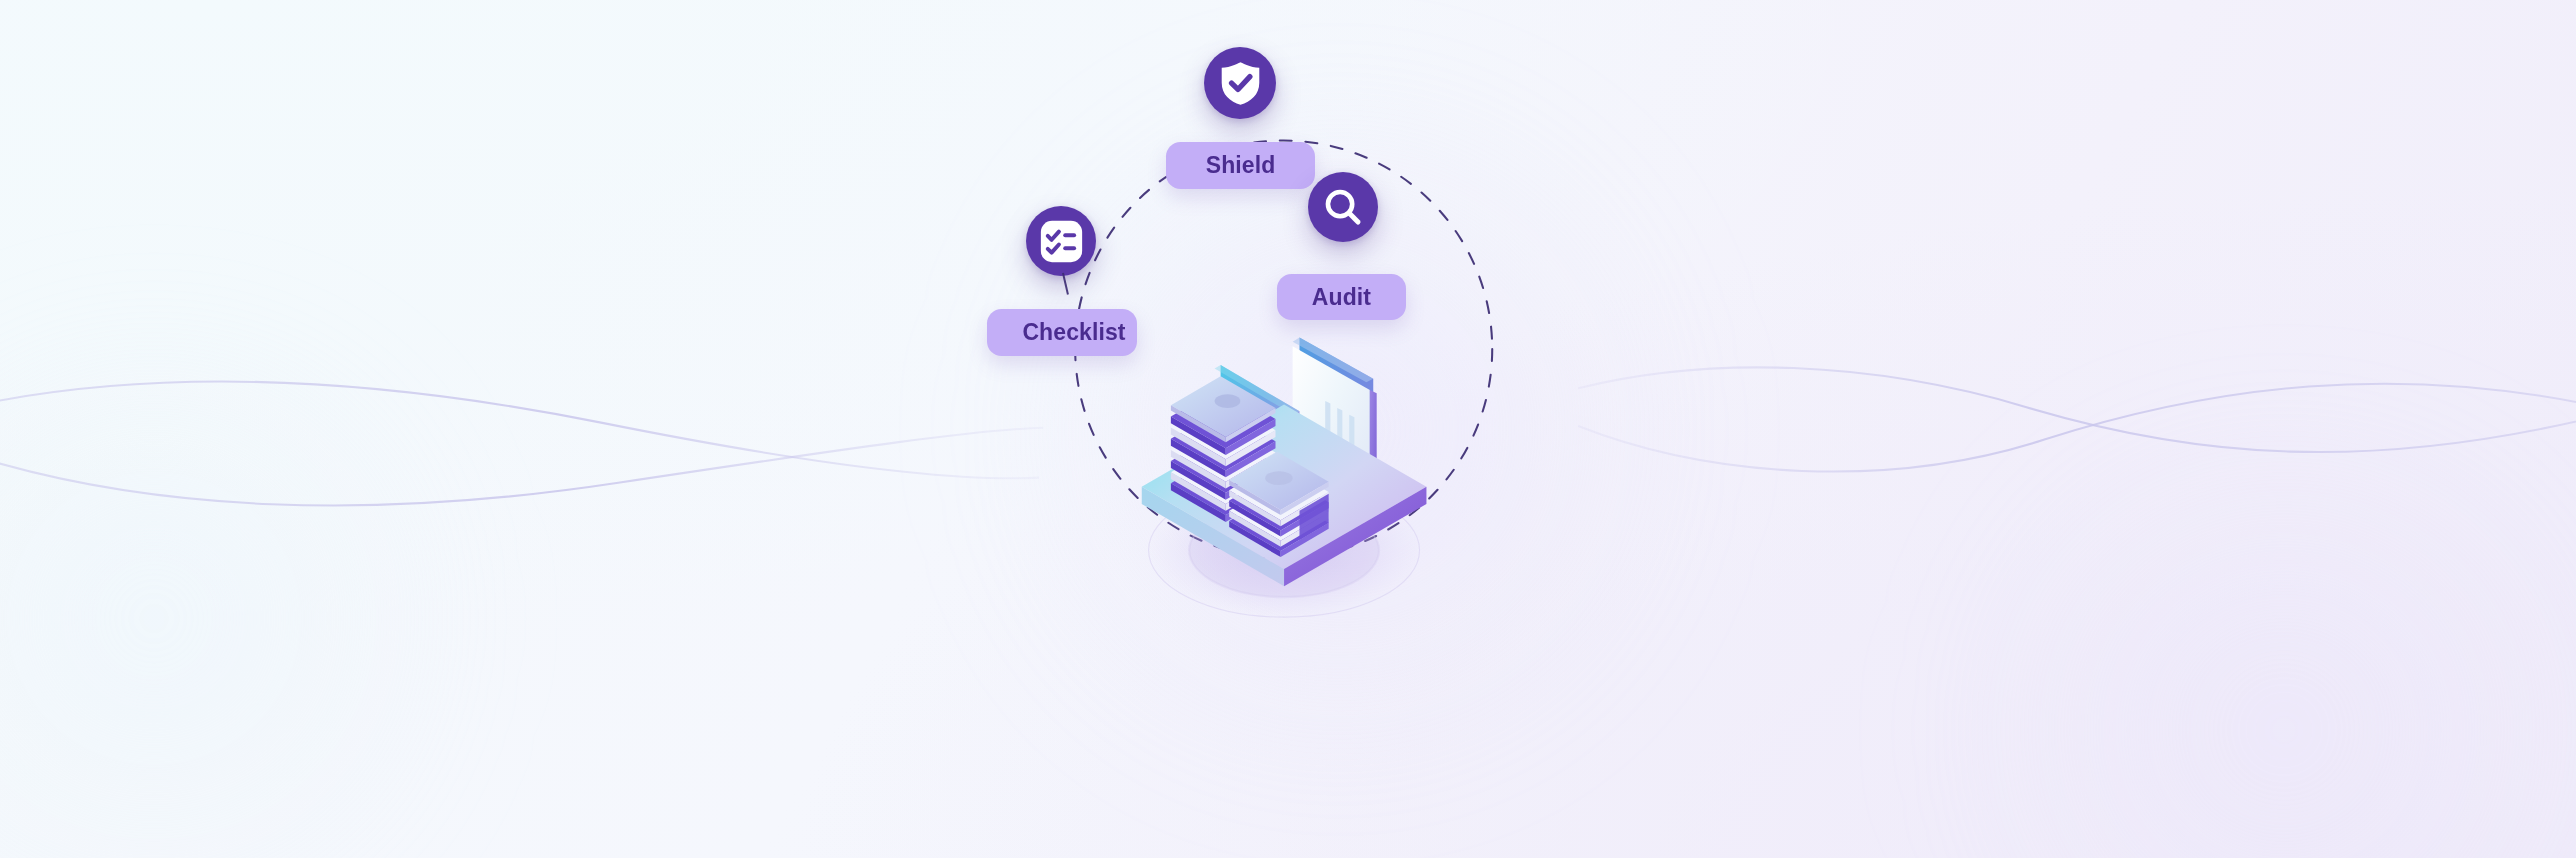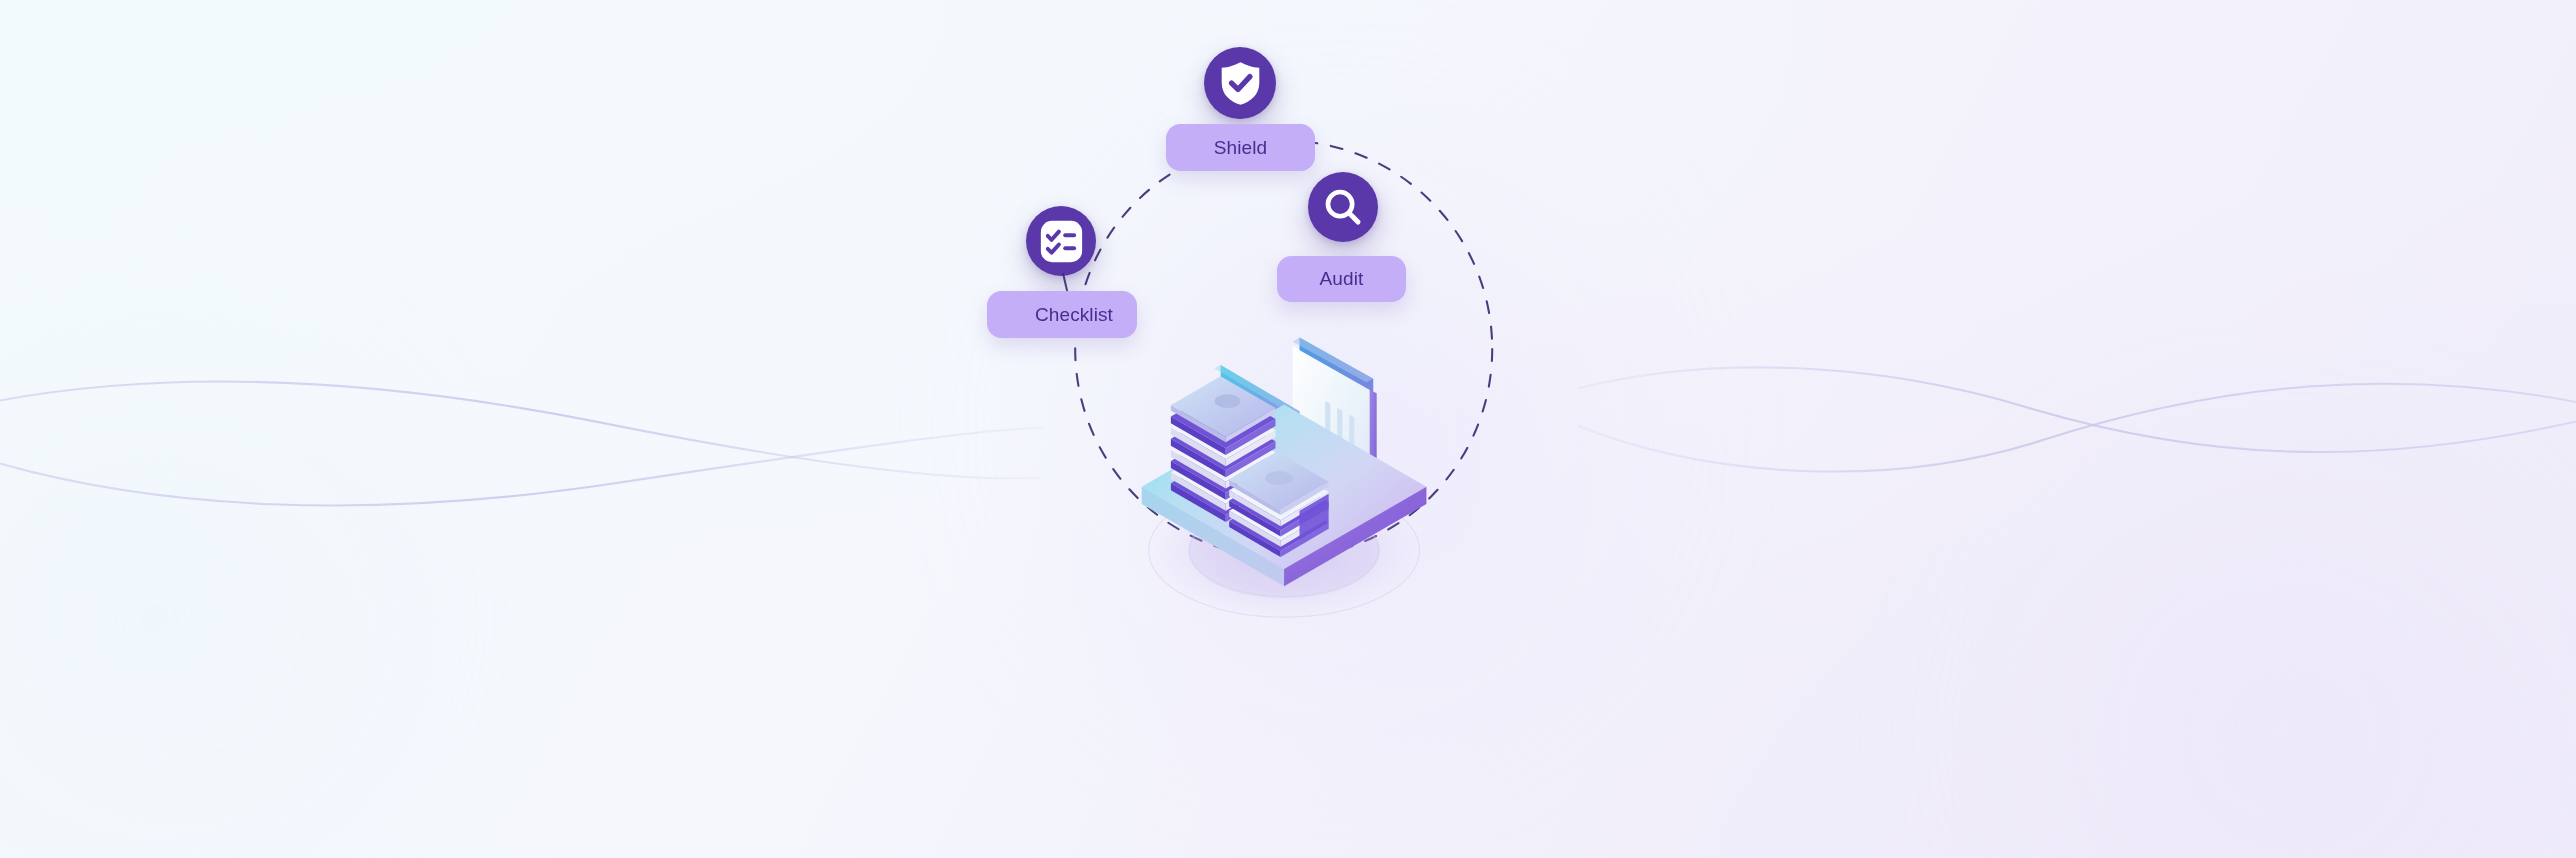--- a/index.html
+++ b/index.html
@@ -64,23 +64,24 @@
     display:flex; align-items:center; justify-content:center;
     box-shadow:0 12px 26px rgba(74,45,140,.26), 0 2.6px 7.7px rgba(74,45,140,.18);
   }
   .node .disc svg { display:block; }
   .pill {
     position:absolute;
     background:#c3aef7;
     color:#4a2c8f;
     border-radius:14.6px;
     display:flex; align-items:center; justify-content:center;
-    font-size:19px; font-weight:400; letter-spacing:0.1px;
+    font-size:23px; font-weight:700; letter-spacing:0.1px;
     white-space:nowrap;
     box-shadow:0 8.6px 19px rgba(106,76,180,.17);
+    margin-top:18px;
   }
 
   
   #node-shield { left:178px; top:0px; }
   #node-shield .disc { width:72px; height:72px; }
   #node-shield .pill { left:-38px; top:77px; width:149px; height:47px; }
 
   
   #node-checklist { left:0px; top:159px; }
   #node-checklist .disc { width:70px; height:70px; }

